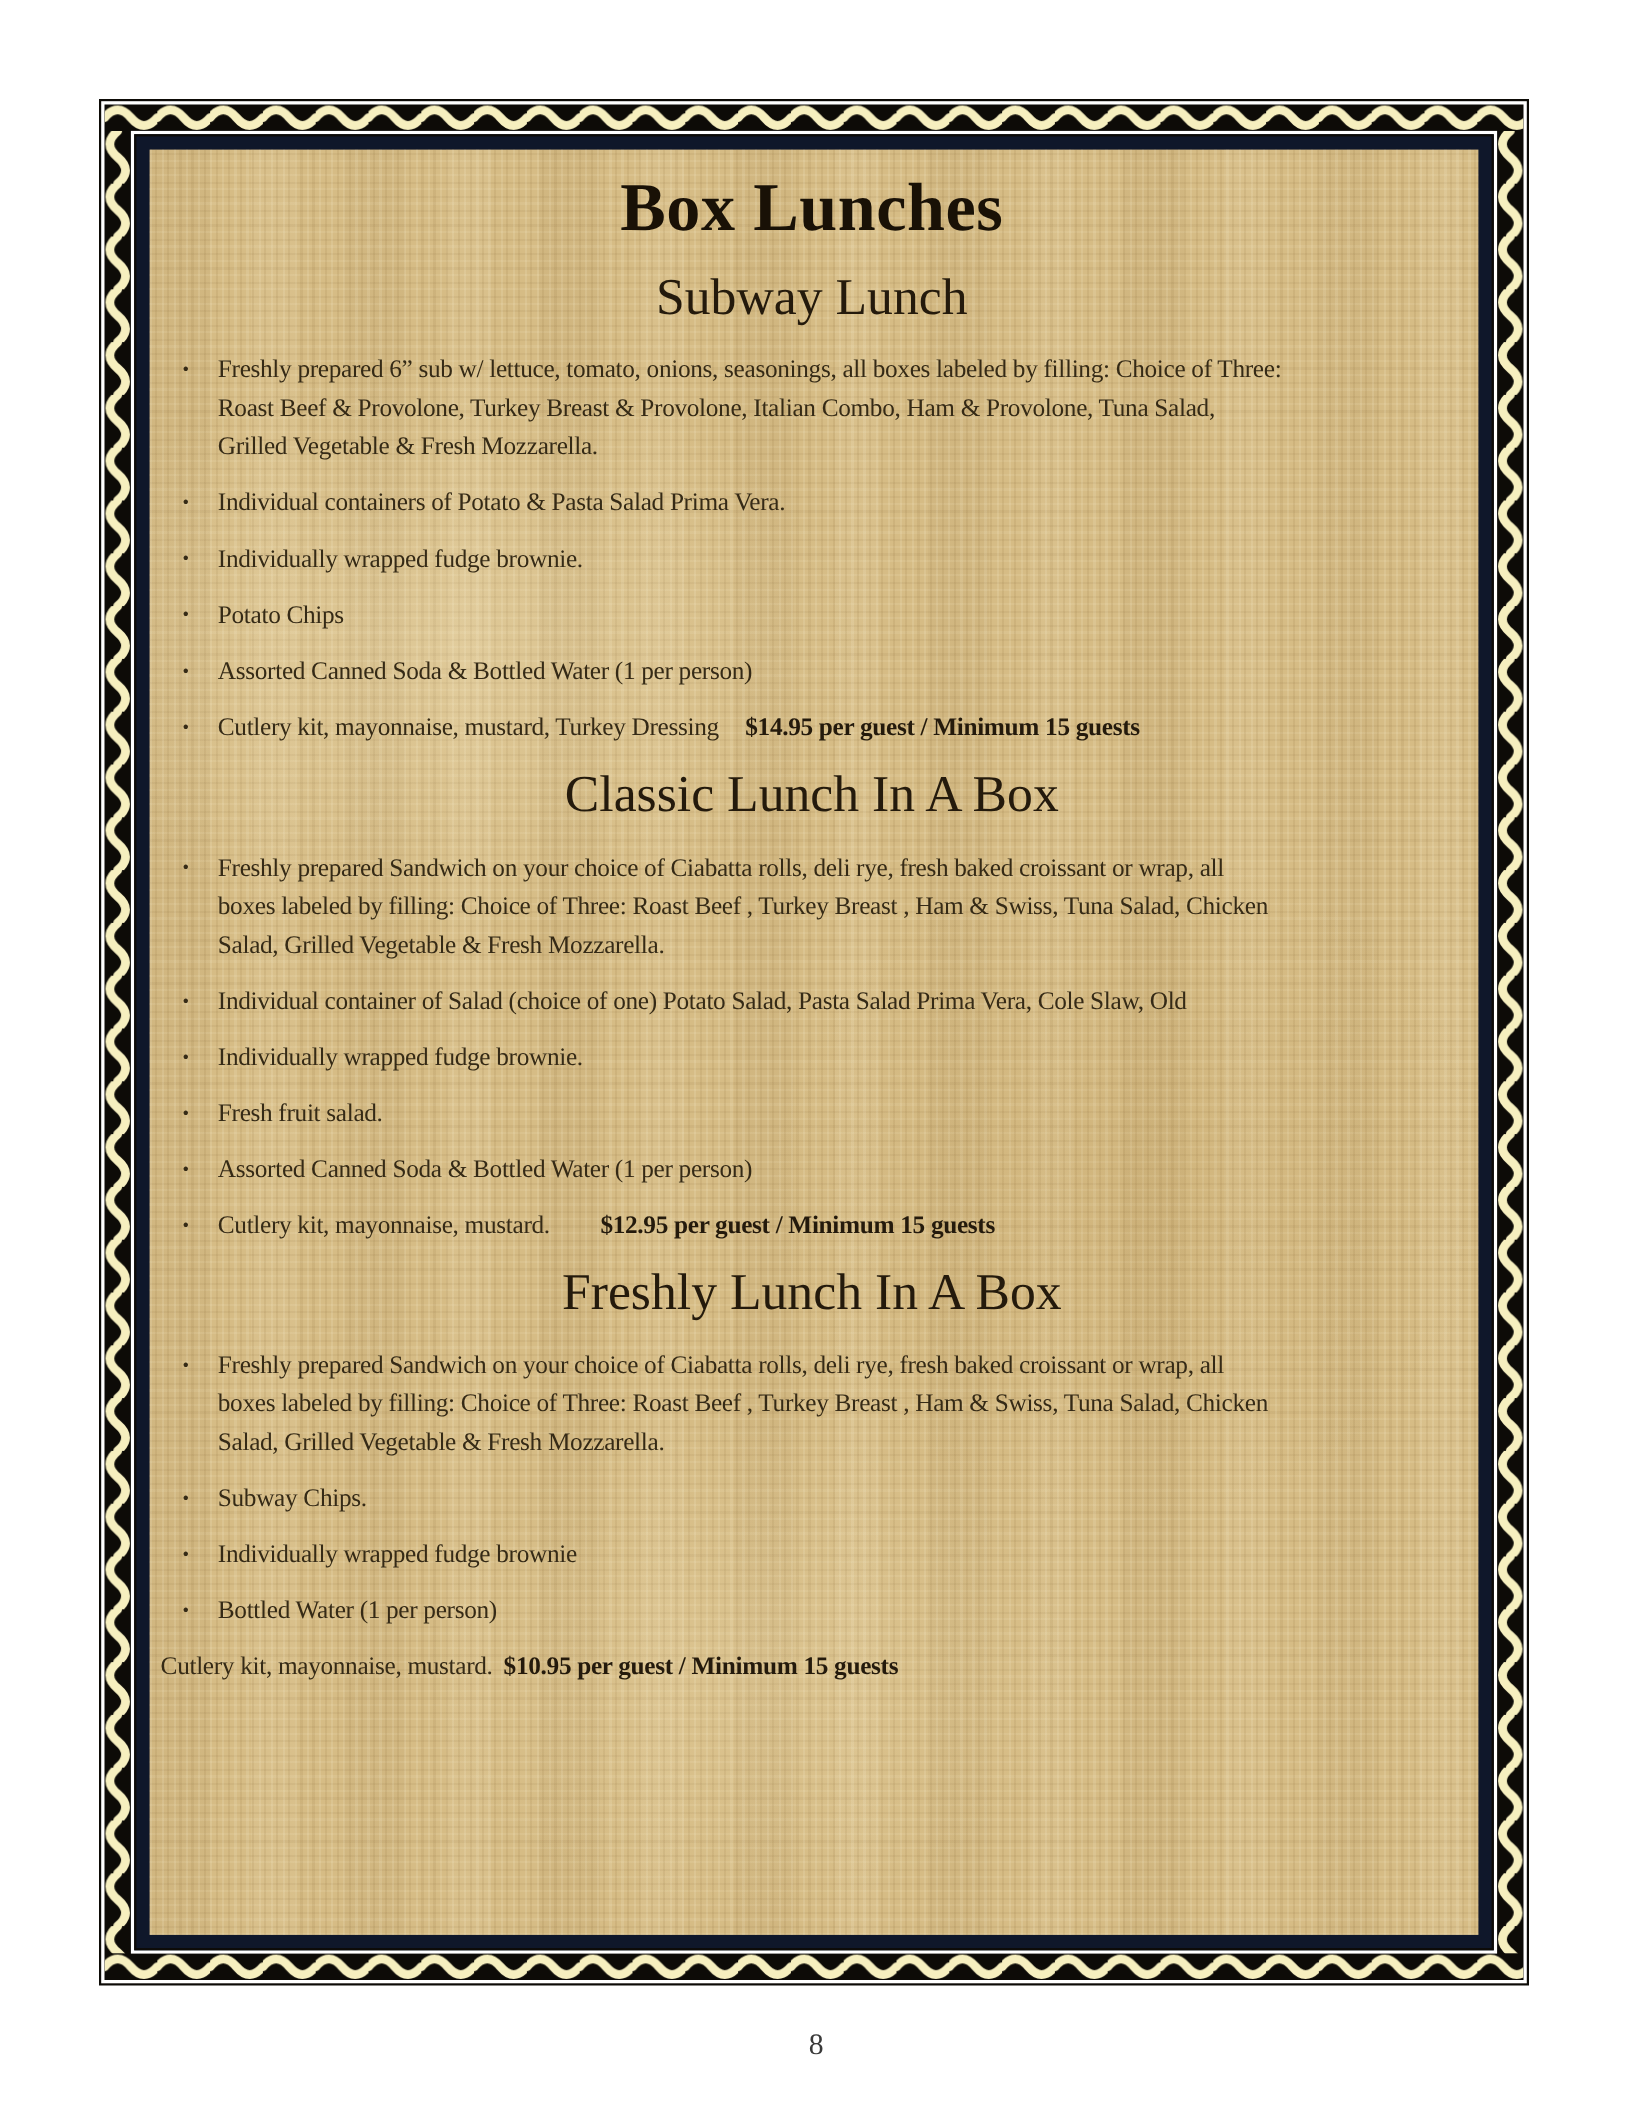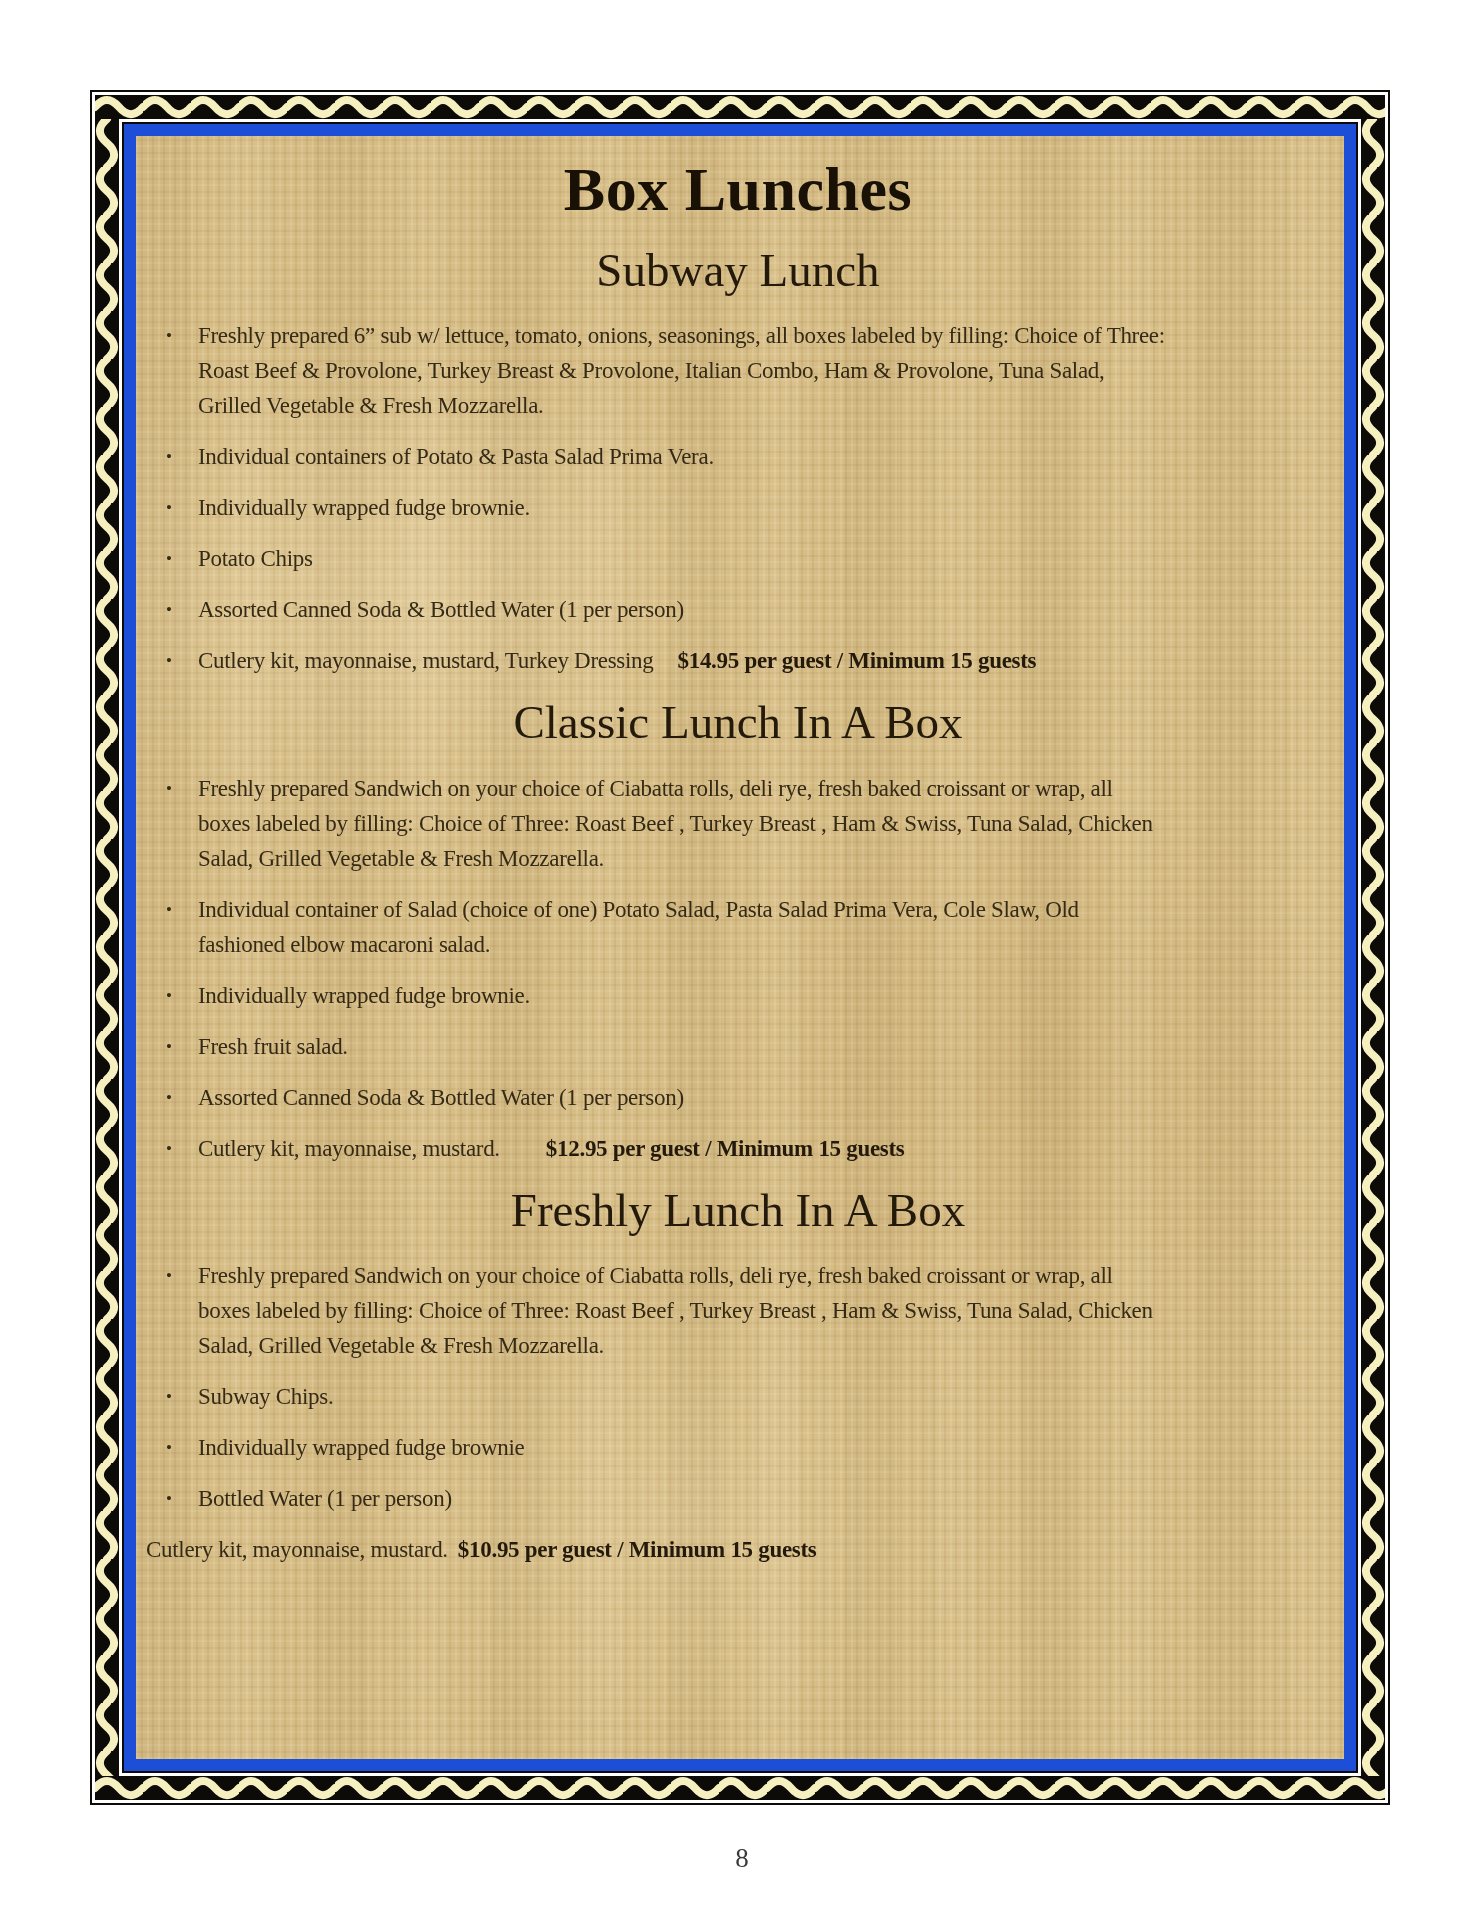--- a/index.html
+++ b/index.html
@@ -24,21 +24,21 @@
   .strip-bottom { bottom:0; left:0; width:100%; height:24px; }
   .strip-left   { left:0; top:24px; width:24px; height:calc(100% - 48px); }
   .strip-right  { right:0; top:24px; width:24px; height:calc(100% - 48px); }
   .inner {
     position:absolute; inset:24px; background:#ffffff; padding:3px; box-sizing:border-box;
   }
   .inner2 {
     width:100%; height:100%; box-sizing:border-box;
     border:2px solid var(--band-black);
     padding:12px;
-    background:#1d4ed8;
+    background:#0f172a;
   }
 
   
   .parchment {
     width:100%; height:100%; box-sizing:border-box;
     padding:14px 14px 0 10px;
     background:
       radial-gradient(ellipse 620px 420px at 22% 28%, rgba(255,246,216,0.22), rgba(255,246,216,0) 62%),
       radial-gradient(ellipse 560px 520px at 74% 58%, rgba(165,125,55,0.10), rgba(165,125,55,0) 60%),
       radial-gradient(ellipse 500px 380px at 45% 85%, rgba(255,244,210,0.14), rgba(255,244,210,0) 60%),
@@ -176,21 +176,20 @@
               <p>
                 <span class="ln">Freshly prepared Sandwich on your choice of Ciabatta rolls, deli rye, fresh baked croissant or wrap, all</span>
                 <span class="ln">boxes labeled by filling: Choice of Three: Roast Beef , Turkey Breast , Ham &amp; Swiss, Tuna Salad, Chicken</span>
                 <span class="ln">Salad, Grilled Vegetable &amp; Fresh Mozzarella.</span>
               </p>
             </div>
             <div class="item">
               <span class="b">•</span>
               <p>
                 <span class="ln">Individual container of Salad (choice of one) Potato Salad,  Pasta Salad Prima Vera, Cole Slaw, Old</span>
-                <span class="ln">fashioned elbow macaroni salad.</span>
               </p>
             </div>
             <div class="item">
               <span class="b">•</span>
               <p>
                 <span class="ln">Individually wrapped fudge brownie.</span>
               </p>
             </div>
             <div class="item">
               <span class="b">•</span>

